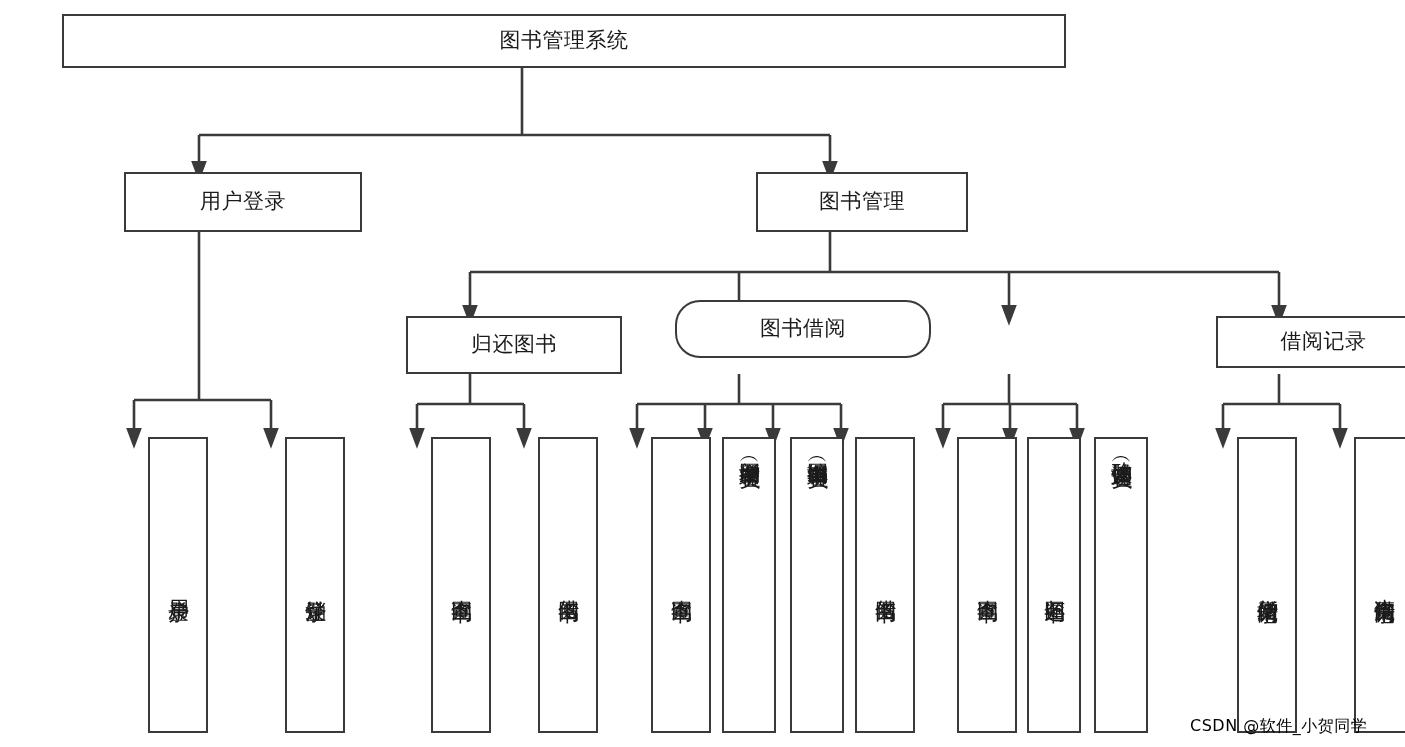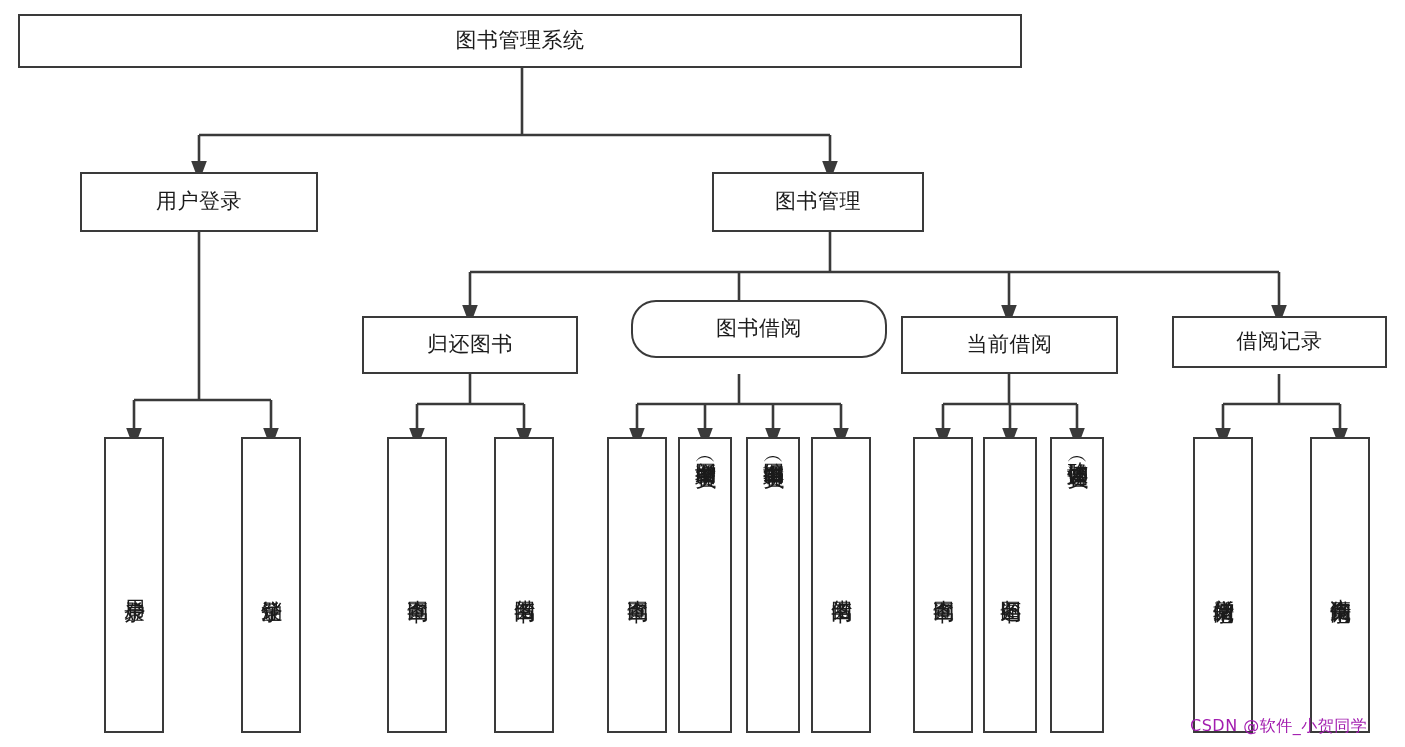--- a/index.html
+++ b/index.html
@@ -27,20 +27,21 @@
   }
   .node {
     position: absolute;
     box-sizing: border-box;
     background: #ffffff;
     border: 2.5px solid #3a3a3a;
     display: flex;
     align-items: center;
     justify-content: center;
     color: #1b1b1b;
+    margin-left: 44px;
   }
   .node-h .label {
     font-size: 21px;
     line-height: 1.1;
     letter-spacing: 0.5px;
     white-space: nowrap;
   }
   .node-v {
     align-items: flex-start;
     justify-content: center;
@@ -55,21 +56,21 @@
     white-space: nowrap;
     display: block;
   }
   .node-v.center-v {
     align-items: center;
     padding-top: 0;
   }
   .watermark {
     position: absolute;
     font-size: 16px;
-    color: #a21caf;
+    color: #000000;
     letter-spacing: 0.5px;
     white-space: nowrap;
     user-select: none;
   }
 </style>
 </head>
 <body>
 
 <div id="canvas">
 
@@ -139,23 +140,20 @@
   </div>
 
   <div class="node node-h" style="left:362px; top:316px; width:216px; height:58px;">
     <span class="label">归还图书</span>
   </div>
 
   <div class="node node-h" style="left:631px; top:300px; width:256px; height:58px;border-radius:25px;">
     <span class="label">图书借阅</span>
   </div>
 
-  <div class="node node-h" style="left:901px; top:316px; width:217px; height:58px;">
-    <span class="label">当前借阅</span>
-  </div>
 
   <div class="node node-h" style="left:1172px; top:316px; width:215px; height:52px;">
     <span class="label">借阅记录</span>
   </div>
 
   <div class="node node-v center-v" style="left:104px; top:437px; width:60px; height:296px;">
     <span class="label">用户登录</span>
   </div>
 
   <div class="node node-v center-v" style="left:241px; top:437px; width:60px; height:296px;">

